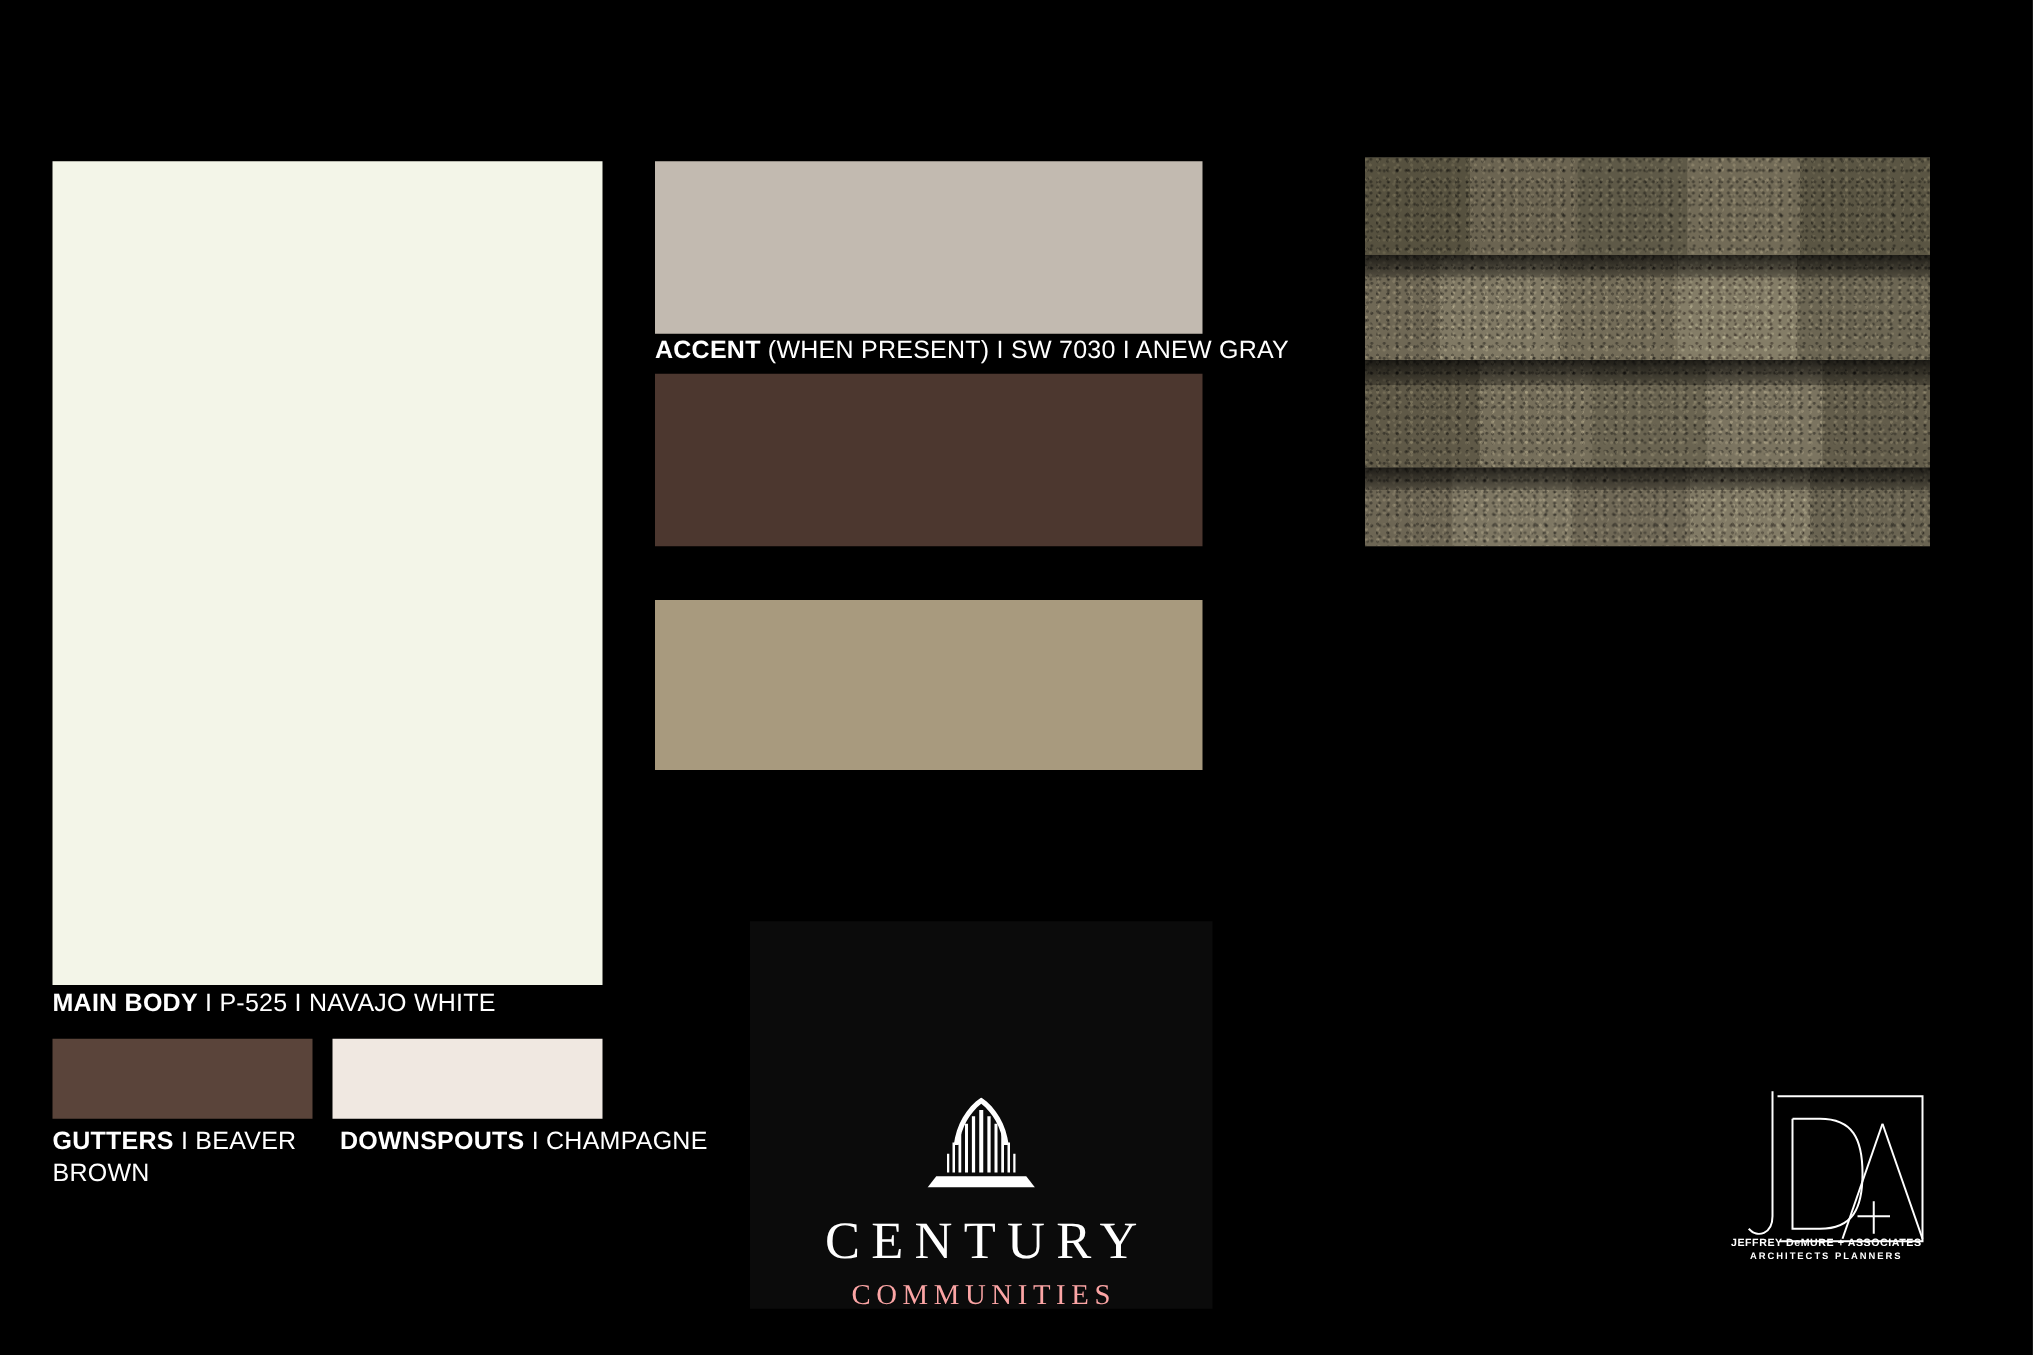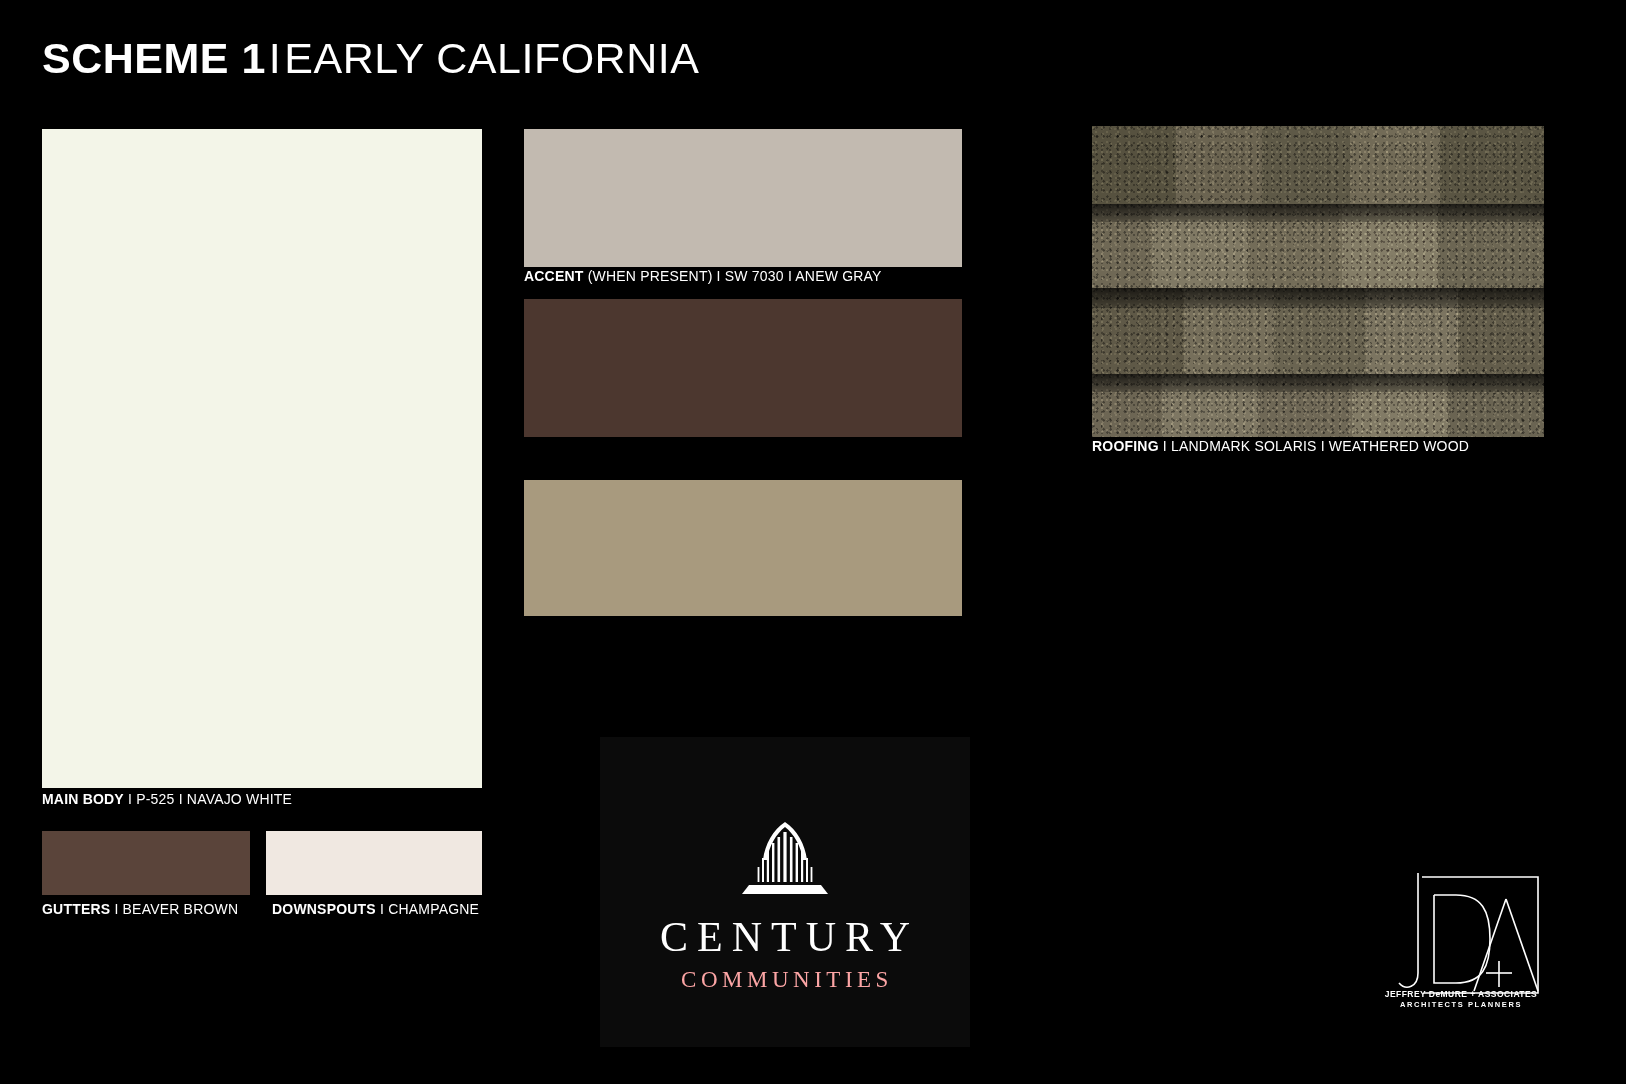--- a/index.html
+++ b/index.html
@@ -25,21 +25,21 @@
     letter-spacing:0.5px;
     white-space:nowrap;
   }
   .title .strong { font-weight:700; }
   .title .light  { font-weight:400; }
   .title .bar    { font-weight:400; padding:0 3px; }
 
   
   .lbl {
     color:#ffffff;
-    font-size:14px;
+    font-size:20px;
     letter-spacing:0.2px;
     white-space:nowrap;
     line-height:1.32;
   }
   .lbl .b { font-weight:700; }
   .lbl .n { font-weight:400; }
   .lbl.wrap { white-space:normal; }
 
   
   .sw-main {
@@ -144,21 +144,21 @@
 
   
   .century-block {
     position:absolute;
     left:600px; top:737px;
     width:370px; height:310px;
     background:#0b0b0b;
     display:flex;
     flex-direction:column;
     align-items:center;
-    justify-content:flex-start;
+    justify-content:flex-end;
     padding-top:85px;
   }
   .century-mark {
     width:112px; height:72px;
     position:relative;
   }
   .century-name {
     margin-top:22px;
     color:#ffffff;
     font-family:"Liberation Serif", serif;
@@ -204,23 +204,20 @@
     font-weight:700;
     letter-spacing:1.6px;
     white-space:nowrap;
   }
 </style>
 </head>
 <body>
 
 <div id="board">
 
-  <div class="title">
-    <span class="strong">SCHEME 1</span><span class="bar">I</span><span class="light">EARLY CALIFORNIA</span>
-  </div>
 
   <div class="sw-main"></div>
   <div class="lbl lbl-main">
     <span class="b">MAIN BODY</span>
     <span class="n">I P-525 I NAVAJO WHITE</span>
   </div>
 
   <div class="sw-accent"></div>
   <div class="lbl lbl-accent">
     <span class="b">ACCENT</span>
@@ -301,24 +298,20 @@
           <div class="grit"></div>
         </div>
       <div class="tab" style="left:260px;width:96px;background:#827b66;">
           <div class="grit"></div>
         </div>
       <div class="tab" style="left:356px;width:96px;background:#6a6452;">
           <div class="grit"></div>
         </div>
       <div class="shadowline" style="top:0;height:18px;"></div>
     </div>
-  </div>
-  <div class="lbl lbl-roof">
-    <span class="b">ROOFING</span>
-    <span class="n">I LANDMARK SOLARIS I WEATHERED WOOD</span>
   </div>
 
   <div class="sw-gutter"></div>
   <div class="lbl lbl-gutter wrap">
     <span class="b">GUTTERS</span>
     <span class="n">I BEAVER BROWN</span>
   </div>
 
   <div class="sw-down"></div>
   <div class="lbl lbl-down">

